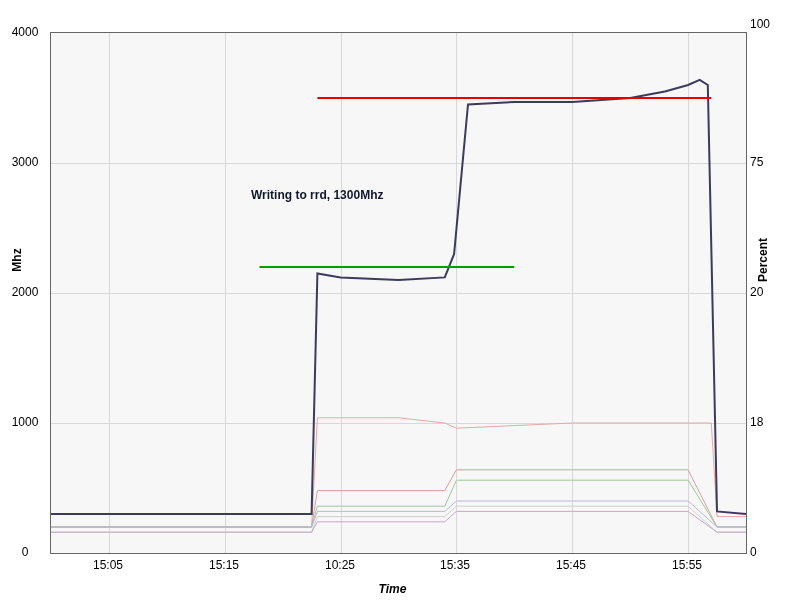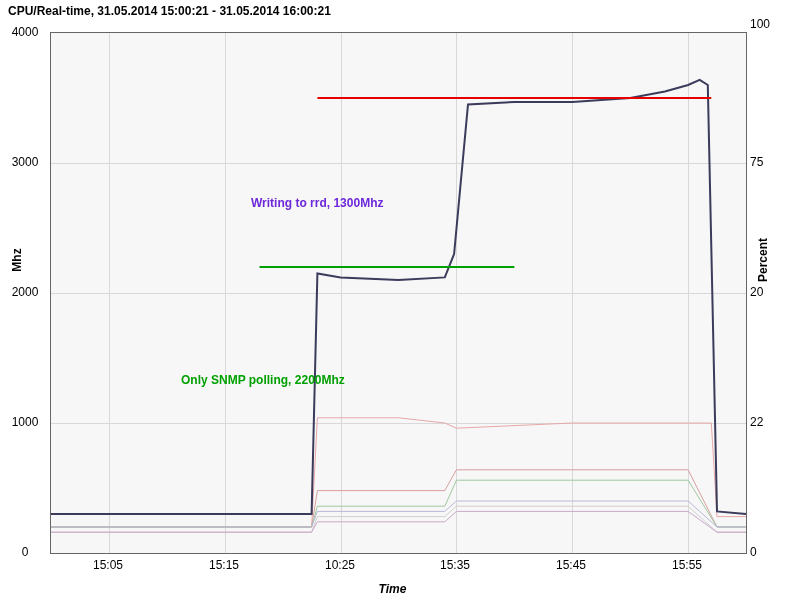--- a/index.html
+++ b/index.html
@@ -96,34 +96,33 @@
   .main-line { stroke: #3b3b5c; stroke-width: 2; fill: none; }
   .thin-line { stroke-width: 1; fill: none; }
   .ref-red   { stroke: #e60000; stroke-width: 2; }
   .ref-green { stroke: #00a000; stroke-width: 2; }
 </style>
 </head>
 <body>
 
 <div class="container">
 
-  <div class="title">CPU/Real-time, 31.05.2014 15:00:21 - 31.05.2014 16:00:21</div>
 
   <div class="ylabel-left">Mhz</div>
   <div class="ylabel-right">Percent</div>
   <div class="xlabel">Time</div>
 
   <div class="tick-y-left" style="top:552px">0</div>
   <div class="tick-y-left" style="top:422px">1000</div>
   <div class="tick-y-left" style="top:292px">2000</div>
   <div class="tick-y-left" style="top:162px">3000</div>
   <div class="tick-y-left" style="top:32px">4000</div>
 
   <div class="tick-y-right" style="top:552px">0</div>
-  <div class="tick-y-right" style="top:422px">22</div>
+  <div class="tick-y-right" style="top:422px">18</div>
   <div class="tick-y-right" style="top:292px">20</div>
   <div class="tick-y-right" style="top:162px">75</div>
   <div class="tick-y-right" style="top:24px">100</div>
 
   <div class="tick-x" style="left:108px">15:05</div>
   <div class="tick-x" style="left:224px">15:15</div>
   <div class="tick-x" style="left:340px">10:25</div>
   <div class="tick-x" style="left:455px">15:35</div>
   <div class="tick-x" style="left:571px">15:45</div>
   <div class="tick-x" style="left:687px">15:55</div>
@@ -145,17 +144,16 @@
         <path d="M0.0 494.0 L260.6 494.0 L266.4 457.6 L393.8 457.6 L405.4 436.8 L637.1 436.8 L666.0 494.0 L695.0 494.0 " class="thin-line" stroke="#d89f9f"></path>
         <path d="M0.0 494.0 L260.6 494.0 L266.4 473.2 L393.8 473.2 L405.4 447.2 L637.1 447.2 L666.0 494.0 L695.0 494.0 " class="thin-line" stroke="#9fc79f"></path>
         <path d="M0.0 494.0 L260.6 494.0 L266.4 478.4 L393.8 478.4 L405.4 468.0 L637.1 468.0 L666.0 494.0 L695.0 494.0 " class="thin-line" stroke="#b8b8d8"></path>
         <path d="M0.0 499.2 L260.6 499.2 L266.4 483.6 L393.8 483.6 L405.4 473.2 L637.1 473.2 L666.0 499.2 L695.0 499.2 " class="thin-line" stroke="#cfcfcf"></path>
         <path d="M0.0 499.2 L260.6 499.2 L266.4 488.8 L393.8 488.8 L405.4 478.4 L637.1 478.4 L666.0 499.2 L695.0 499.2 " class="thin-line" stroke="#c8a8c8"></path>
         <path d="M0.0 481.0 L260.6 481.0 L266.4 240.5 L289.6 244.4 L347.5 247.0 L393.8 244.4 L403.1 221.0 L417.0 71.5 L463.3 68.9 L521.3 68.9 L579.2 65.0 L613.9 58.5 L637.1 52.0 L648.7 46.8 L656.8 52.0 L666.0 478.4 L695.0 481.0 " class="main-line" stroke="#3b3b5c"></path>
         <line x1="208.5" x2="463.3333333333333" y1="234" y2="234" class="ref-green"></line>
         <line x1="266.4166666666667" x2="660.25" y1="65" y2="65" class="ref-red"></line>
       </svg>
 
-    <div class="annot" style="left: 130px; top: 340px; color: rgb(0, 160, 0);">Only SNMP polling, 2200Mhz</div>
-    <div class="annot" style="left: 200px; top: 155px; color: #6d28d9; margin-top: 8px;">Writing to rrd, 1300Mhz</div>
+    <div class="annot" style="left: 200px; top: 155px; color: #0f172a;">Writing to rrd, 1300Mhz</div>
   </div>
 
 </div>
 
 </body></html>

